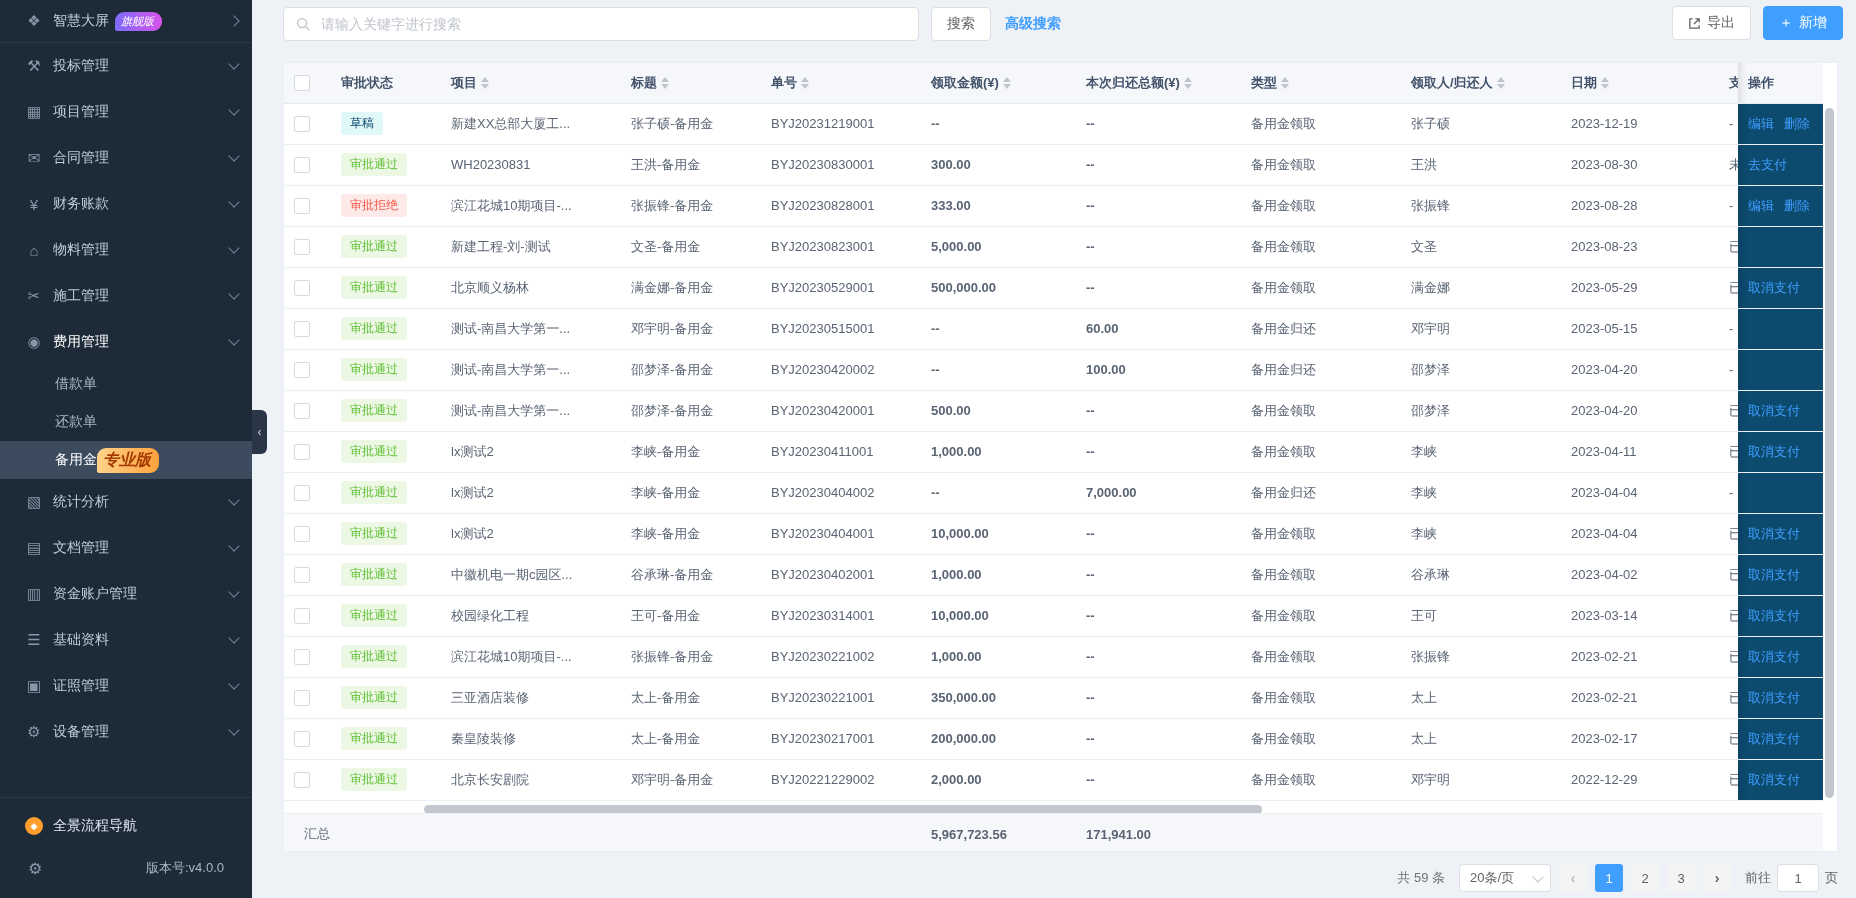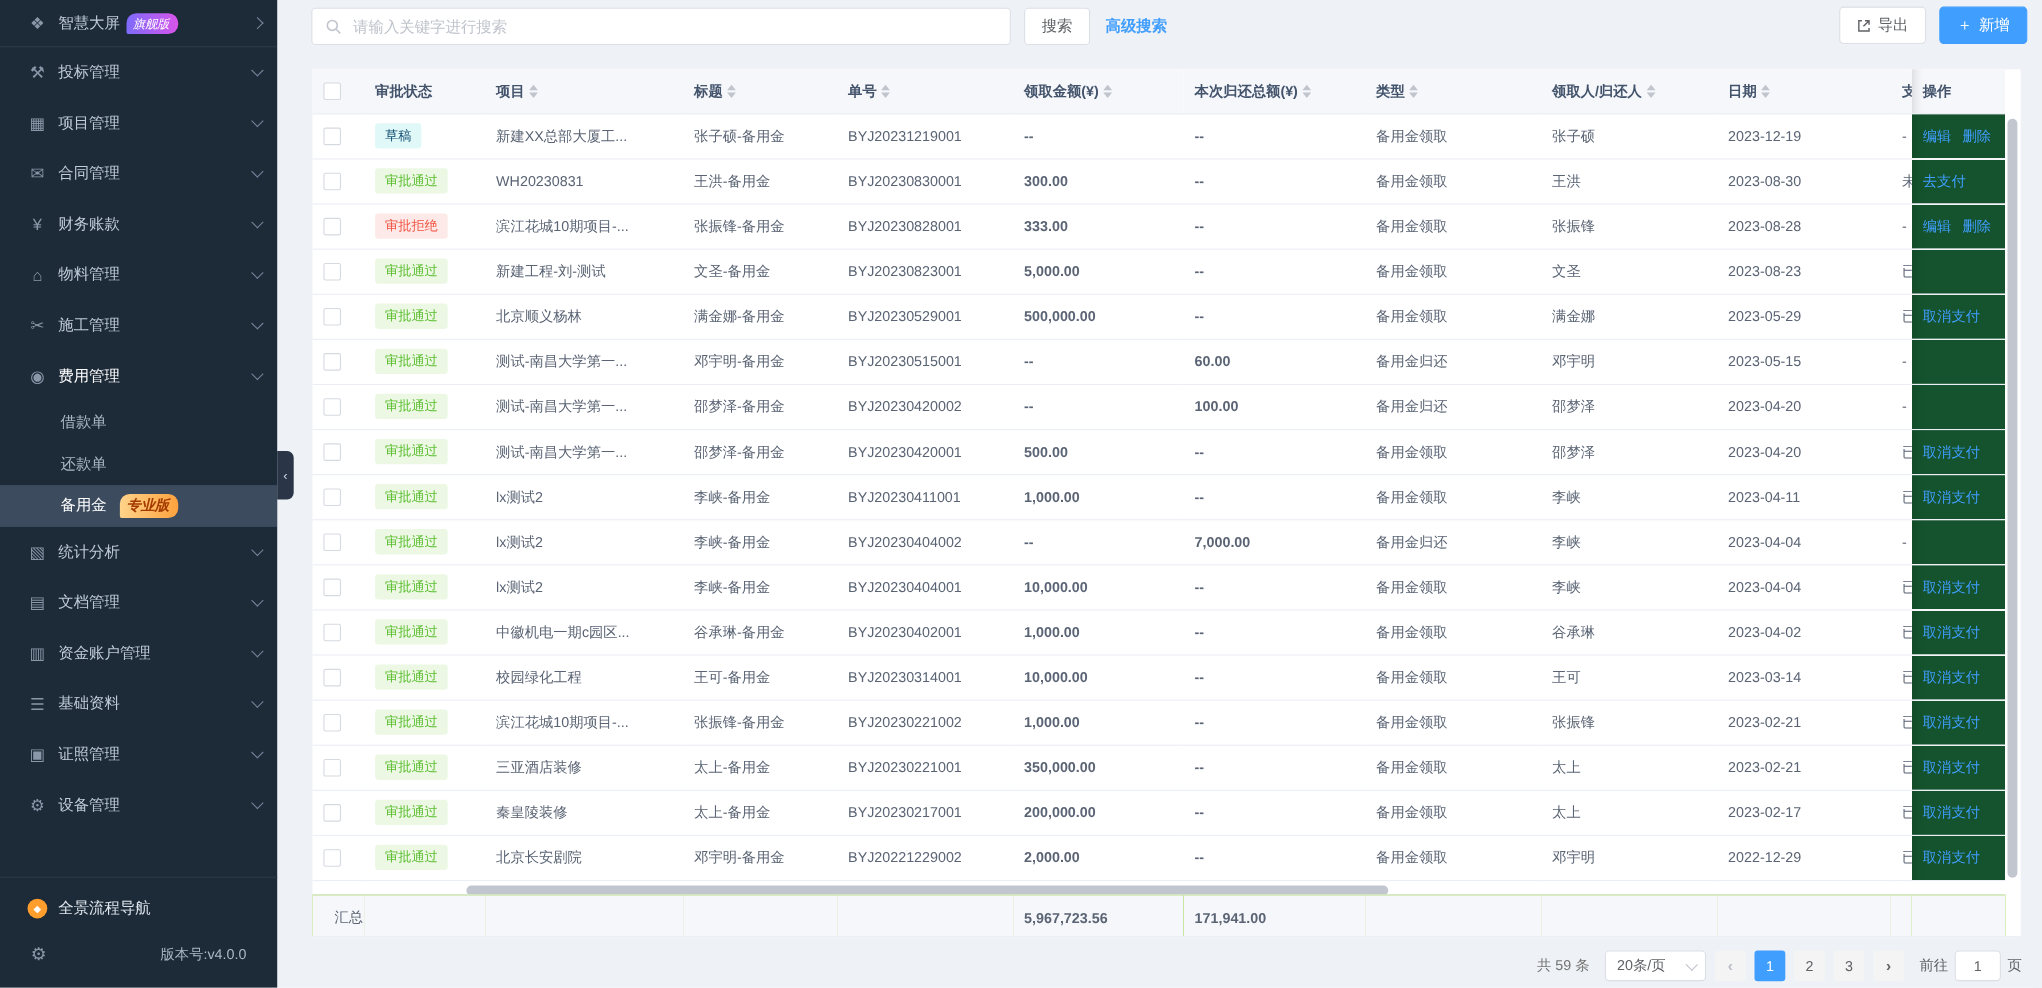--- a/index.html
+++ b/index.html
@@ -31,21 +31,21 @@
     display:flex;align-items:center;height:38px;padding:0 14px 0 55px;
     font-size:14px;color:#aab7c6;cursor:pointer;
   }
   .sub-item.active{background:#3d4b5f;color:#ffffff;}
   .badge-flagship{
     margin-left:6px;font-size:11px;font-style:italic;color:#fff;
     background:linear-gradient(90deg,#7d6bfb,#d854ea);
     padding:2px 8px 2px 6px;border-radius:9px 9px 9px 2px;white-space:nowrap;
   }
   .badge-pro{
-    margin-left:12px;font-size:13px;font-style:italic;color:#a33a00;font-weight:bold;
+    margin-left:0;font-size:16px;font-style:italic;color:#a33a00;font-weight:bold;
     background:linear-gradient(90deg,#ffd38a,#ffa23e);
     padding:2px 8px 2px 6px;border-radius:9px 9px 9px 2px;white-space:nowrap;
   }
   .side-footer{flex:none;border-top:1px solid #2b3949;padding:6px 0 10px 0;}
   .nav-row{display:flex;align-items:center;height:44px;padding:0 25px;font-size:14px;color:#dfe6ee;cursor:pointer;}
   .compass{
     width:18px;height:18px;border-radius:50%;background:#ff9e2c;margin-right:10px;flex:none;
     display:flex;align-items:center;justify-content:center;color:#fff;font-size:9px;
   }
   .ver-row{display:flex;align-items:center;height:40px;padding:0 28px;font-size:13px;color:#aab7c6;}
@@ -86,37 +86,37 @@
   table.grid{border-collapse:collapse;table-layout:fixed;width:1539px;}
   .grid th,.grid td{
     overflow:hidden;white-space:nowrap;text-overflow:clip;
     font-size:13px;text-align:left;padding:0 0 0 10px;box-sizing:border-box;
   }
   .grid thead th{
     height:40px;background:#f5f7fa;color:#43536b;font-weight:bold;font-size:13px;
     border-bottom:1px solid #e6eaf0;
   }
   .grid tbody td{height:41px;border-bottom:1px solid #ebeef5;color:#5a6474;}
-  .col-ops-cell{box-shadow:inset 12px 0 10px -10px rgba(0,0,0,0.14);background:#14532d;}
+  .col-ops-cell{box-shadow:inset 12px 0 10px -10px rgba(0,0,0,0.14);background:#0c4a6e;}
   thead .col-ops-cell{background:#f5f7fa;}
   .sorter{display:inline-flex;flex-direction:column;vertical-align:middle;margin-left:4px;cursor:pointer;}
   .sorter .up{width:0;height:0;border-left:4px solid transparent;border-right:4px solid transparent;border-bottom:5px solid #c0c4cc;margin-bottom:2px;}
   .sorter .dn{width:0;height:0;border-left:4px solid transparent;border-right:4px solid transparent;border-top:5px solid #c0c4cc;}
   .ckbox{width:14px;height:14px;border:1px solid #d5d9e0;border-radius:2px;background:#fff;display:inline-block;cursor:pointer;vertical-align:middle;}
   .status-badge{display:inline-block;font-size:12px;padding:3px 9px;border-radius:3px;}
   .st-draft{color:#0c4a6e;background:#e1f8f9;}
   .st-pass{color:#5cbe31;background:#ecf8e4;}
   .st-reject{color:#f25443;background:#fdeae8;}
   td.money{color:#f78b1f;font-weight:bold;}
   .op-link{color:#409eff;font-size:13px;cursor:pointer;margin-right:10px;text-decoration:none;}
   .clip-row td{height:11px;border-bottom:none;}
   .vscroll{position:absolute;right:3px;top:45px;width:9px;height:690px;border-radius:5px;background:#c2c7cf;}
   .hscroll{position:absolute;left:140px;top:742px;width:838px;height:9px;border-radius:5px;background:#c2c7cf;}
   .summary-wrap{
-    position:absolute;left:0;bottom:0;width:1539px;height:37px;background:#84cc16;
+    position:absolute;left:0;bottom:0;width:1539px;height:37px;background:#f97316;
     border-top:1px solid #ebeef5;
   }
   .summary-wrap td{height:36px;font-size:13px;color:#5a6474;border-bottom:none;background:#f5f7fa;}
   .summary-wrap td.money{font-weight:bold;}
   
   .footer-left{position:absolute;left:295px;top:864px;display:flex;margin-top:46px;}
   .sel-text{font-size:13px;color:#606266;margin-right:4px;}
   .btn-sm{height:29px;padding:0 13px;font-size:13px;color:#6b7widt3;}
   .footer-right{position:absolute;right:18px;top:864px;display:flex;align-items:center;gap:8px;}
   .total-text{font-size:13px;color:#737373;margin-right:6px;}

